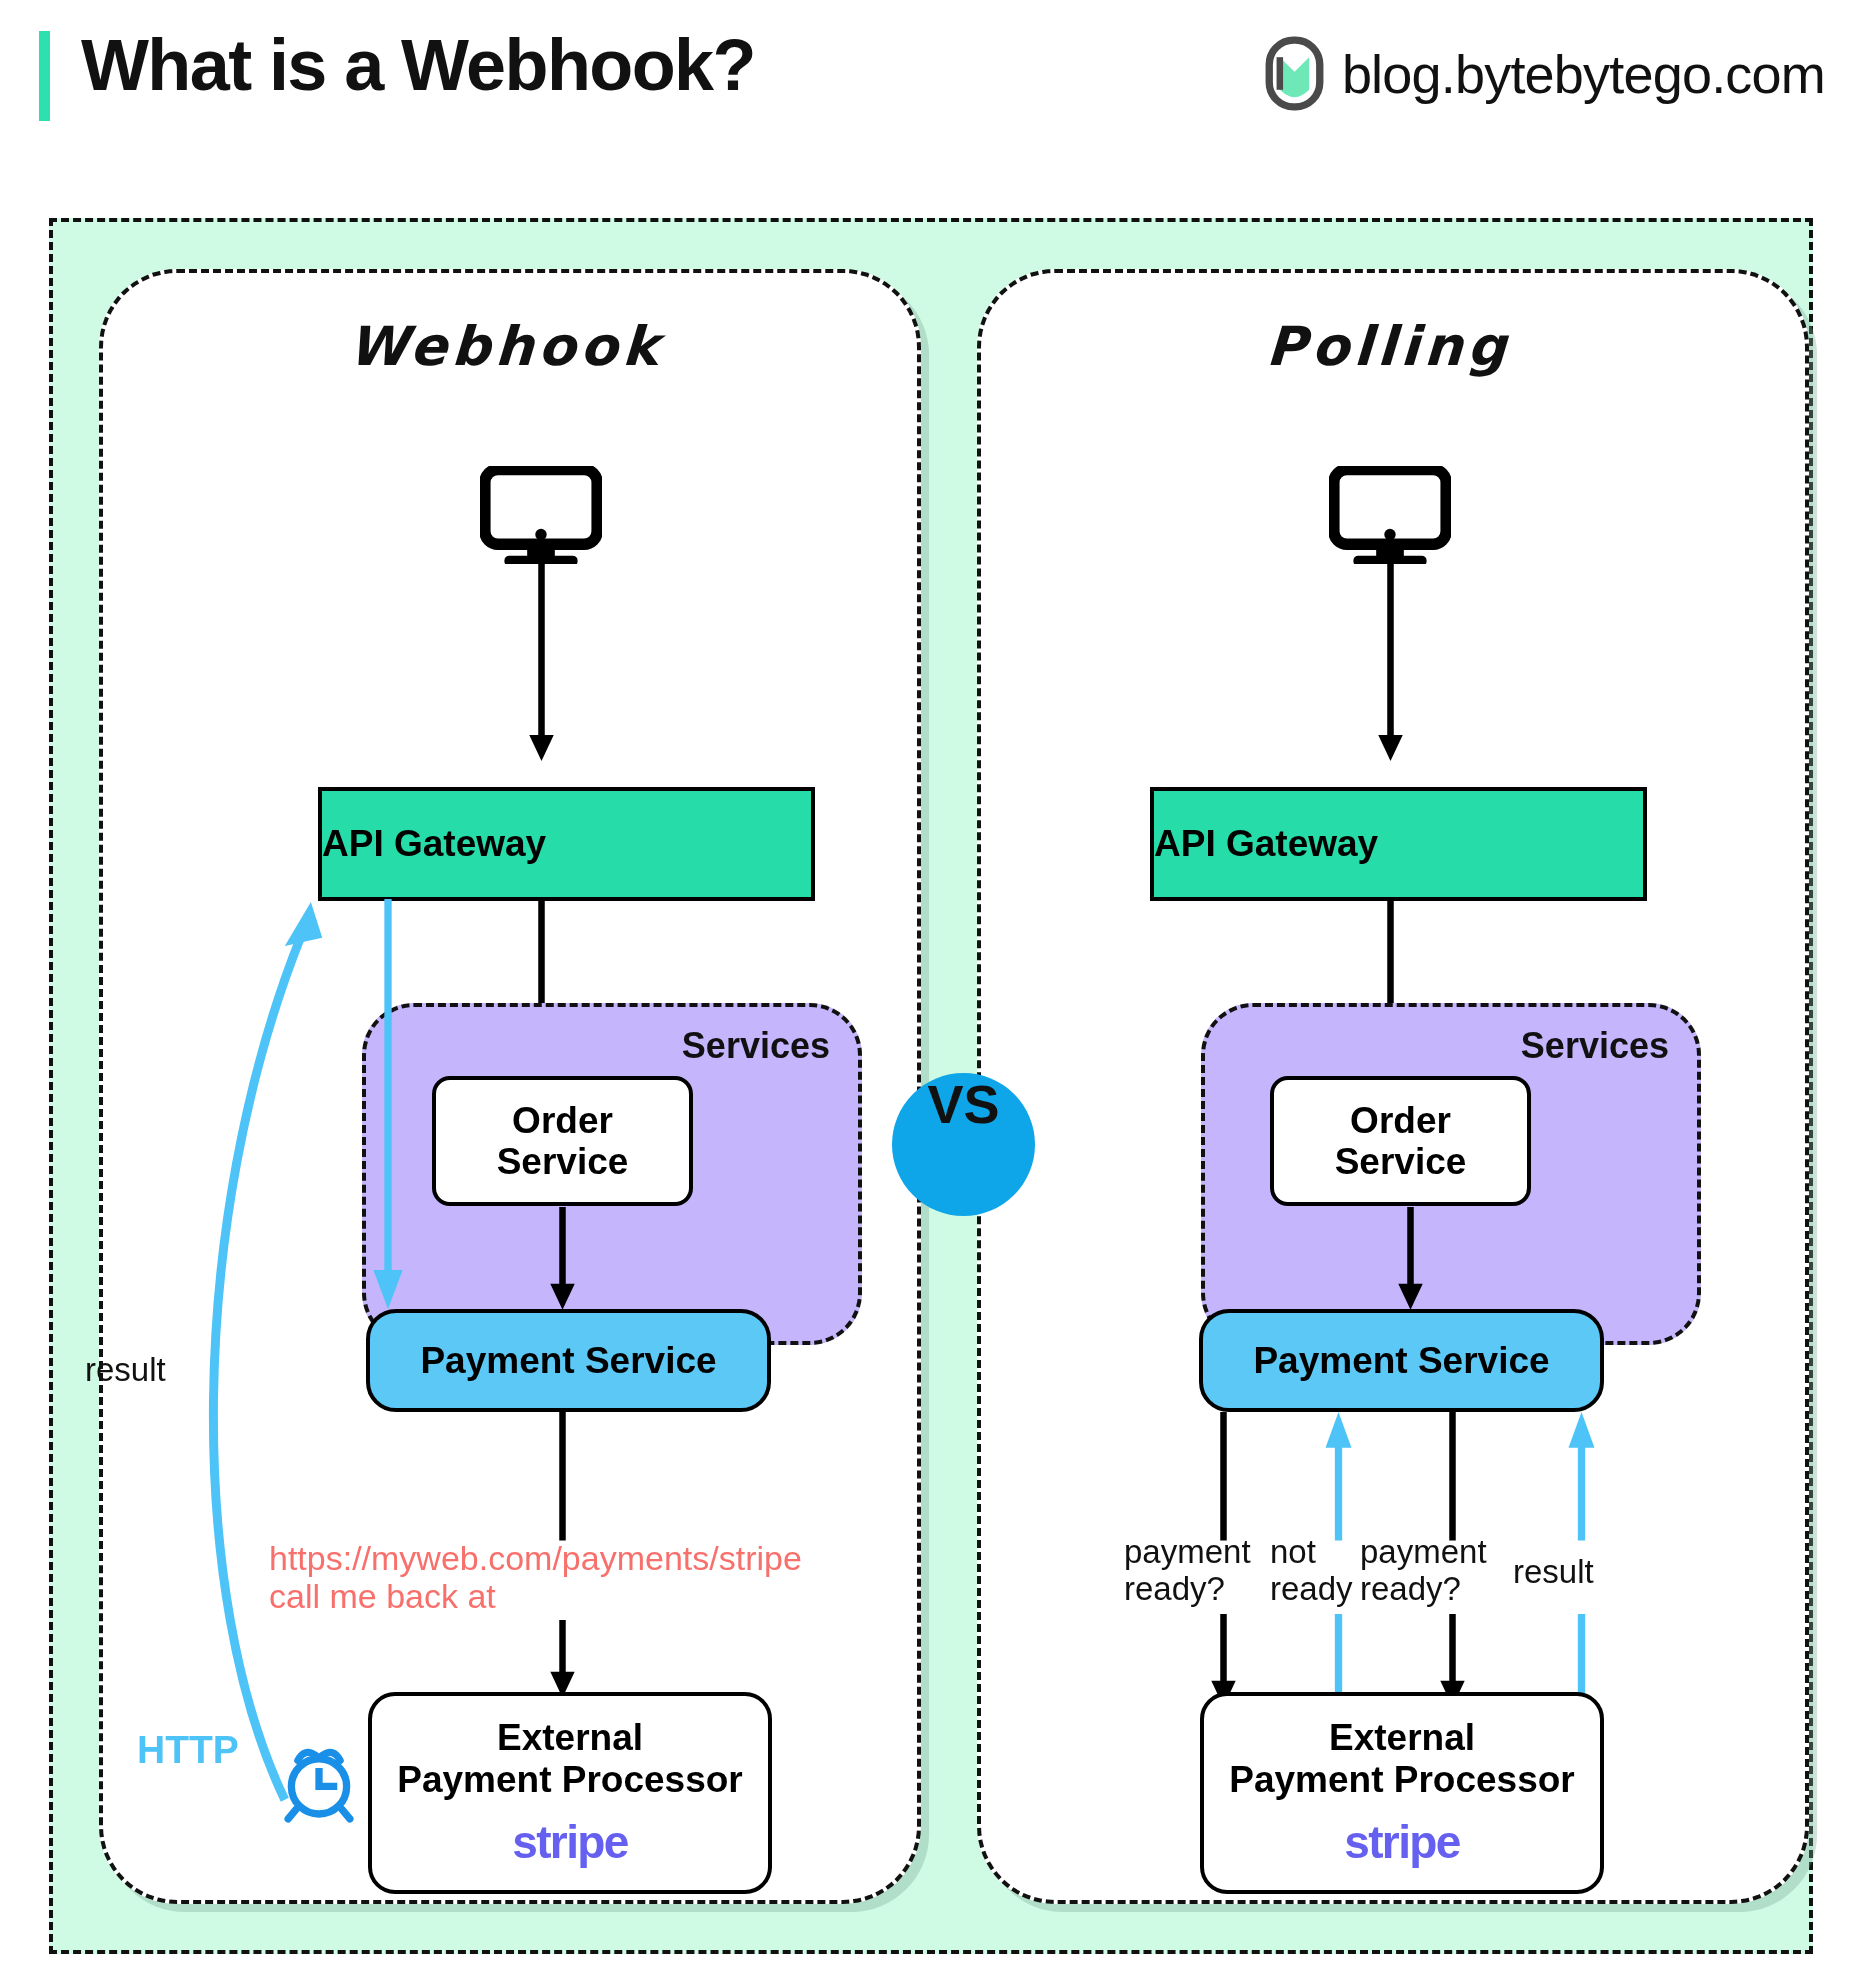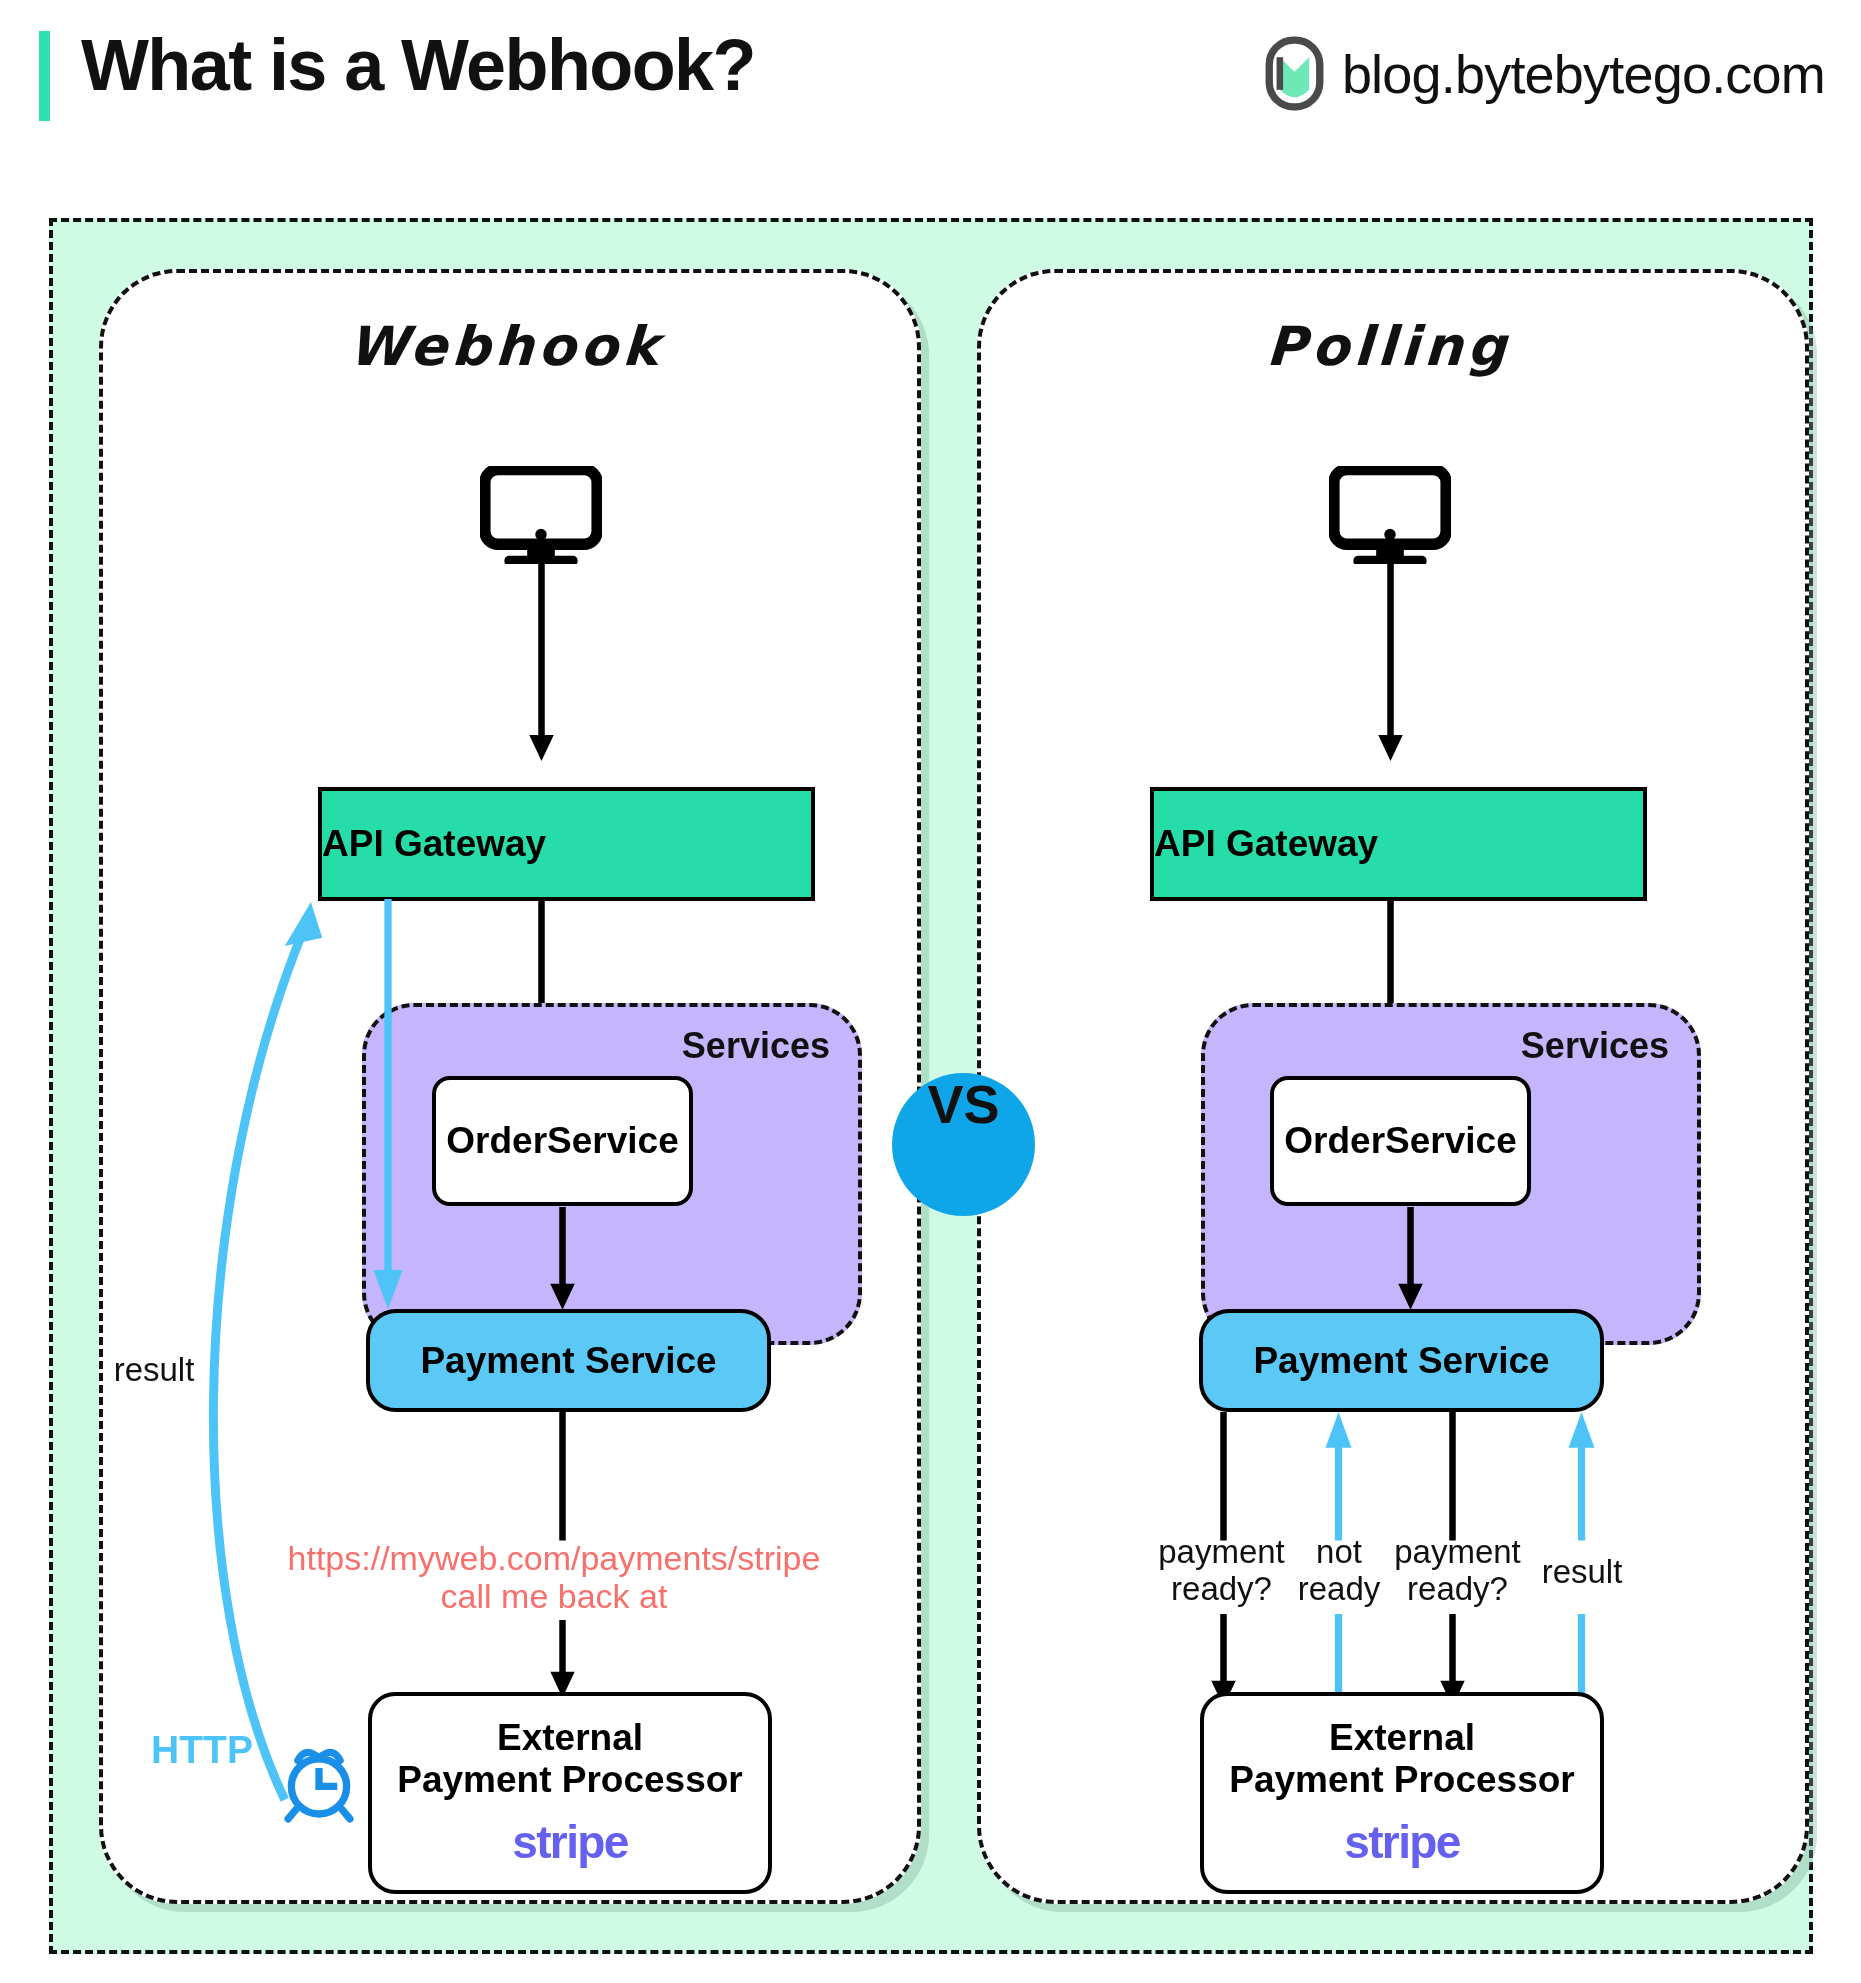--- a/index.html
+++ b/index.html
@@ -36,39 +36,39 @@
 
   
   .gw{position:absolute;background:#26DDAA;border:4.1px solid #000;
       box-sizing:border-box;display:flex;align-items:center;justify-content:flex-start;
       font-size:37px;font-weight:700;color:#000;}
   .services{position:absolute;background:#c4b5fd;border:4.1px dashed #111;
             border-radius:52px;box-sizing:border-box;margin-left:46px;}
   .services-label{position:absolute;right:28px;top:18px;font-size:36px;
                   font-weight:700;color:#111;}
   .svcbox{position:absolute;background:#fff;border:4.1px solid #000;border-radius:18px;
-          box-sizing:border-box;display:flex;flex-direction:row;align-items:center;
+          box-sizing:border-box;display:flex;flex-direction:column;align-items:center;
           justify-content:center;font-size:37px;font-weight:700;color:#000;
           line-height:1.12;}
   .paybox{position:absolute;background:#5BC8F5;border:4.1px solid #000;border-radius:30px;
           box-sizing:border-box;display:flex;align-items:center;justify-content:center;
           font-size:37px;font-weight:700;color:#000;}
   .extbox{position:absolute;background:#fff;border:4.1px solid #000;border-radius:27px;
           box-sizing:border-box;display:flex;flex-direction:column;align-items:center;
           justify-content:center;font-size:37px;font-weight:700;color:#000;
           line-height:1.12;}
   .stripe-word{font-size:46px;font-weight:800;color:#6660F0;letter-spacing:-1.6px;
                margin-top:17px;}
 
   
   .monitor{position:absolute;width:122px;height:98px;}
 
   
   .arrow{position:absolute;}
-  .lbl{position:absolute;font-size:33px;color:#111;line-height:1.12;text-align:center;}
+  .lbl{position:absolute;font-size:33px;color:#111;line-height:1.12;text-align:left;}
   .lbl-red{color:#F8706C;font-size:34px;}
   .lbl-http{color:#4EC3F7;font-size:39px;font-weight:700;}
 
   
   #vs{position:absolute;left:892px;top:1073px;width:143px;height:143px;
       border-radius:50%;background:#0ea5e9;display:flex;align-items:flex-start;
       justify-content:center;font-size:54px;font-weight:700;color:#111;z-index:40;}
 </style>
 </head>
 <body>

